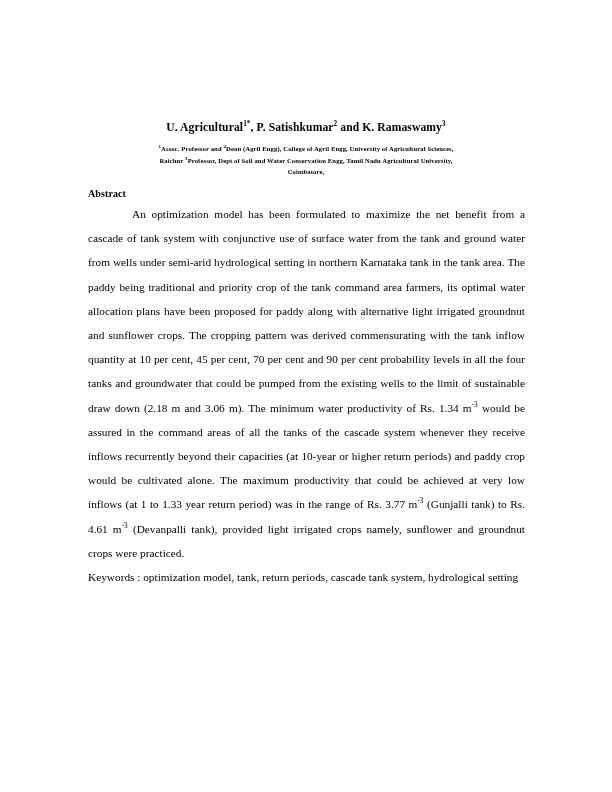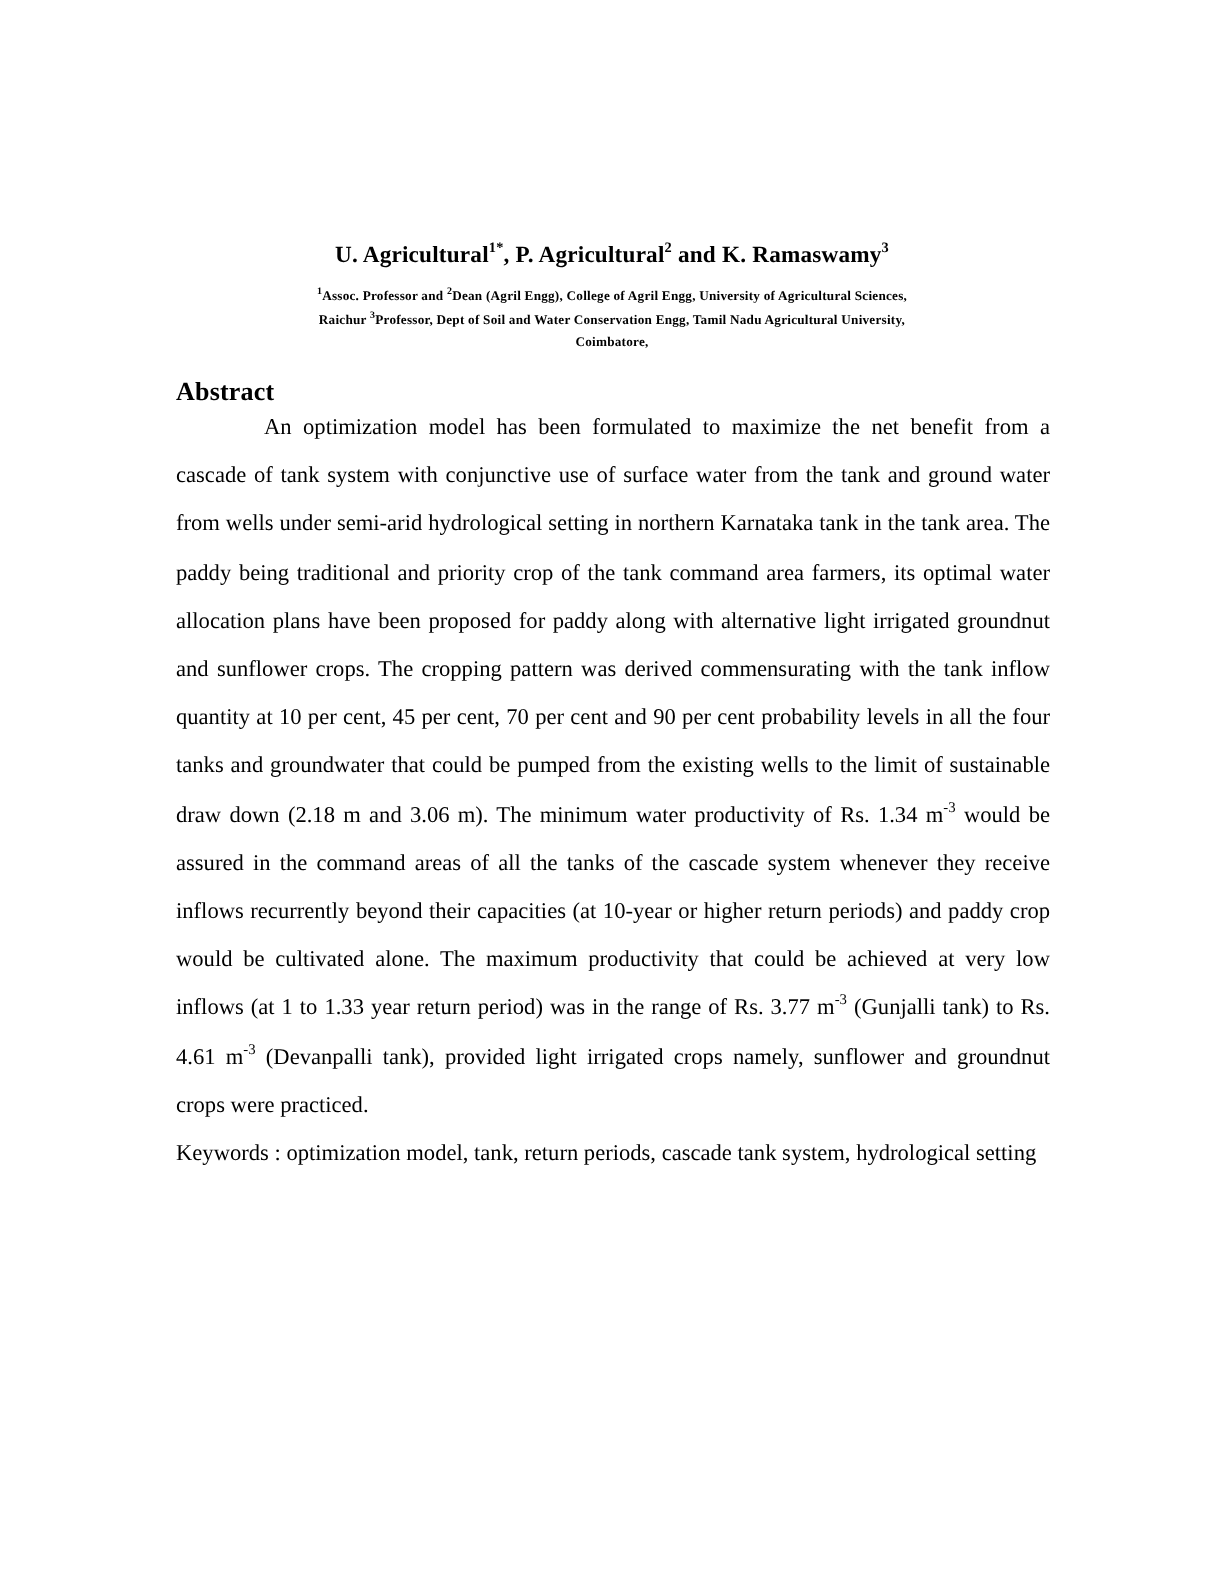--- a/index.html
+++ b/index.html
@@ -79,21 +79,21 @@
     line-height: 0;
   }
   .affil-line { display: block; white-space: nowrap; }
 
   
   .abstract-heading {
     position: absolute;
     left: 88px;
     top: 188px;
     font-weight: bold;
-    font-size: 13px;
+    font-size: 10px;
     letter-spacing: 0.1px;
   }
 
   
   .body-block {
     position: absolute;
     left: 88px;
     top: 202px;
     width: 437px;
   }
@@ -120,21 +120,21 @@
     margin-top: 0;
   }
 </style>
 </head>
 <body>
 
 <div class="page">
 
 
   <div class="authors">
-    <span>U. Agricultural</span><sup>1*</sup><span>, </span><span>P. Agricultural</span><sup>2</sup><span> and </span><span>K. Ramaswamy</span><sup>3</sup>
+    <span>U. Agricultural</span><sup>1*</sup><span>, </span><span>P. Satishkumar</span><sup>2</sup><span> and </span><span>K. Ramaswamy</span><sup>3</sup>
   </div>
 
   <div class="affiliations">
     <span class="affil-line"><sup>1</sup><span>Assoc. Professor and </span><sup>2</sup><span>Dean (Agril Engg), College of Agril Engg, University of Agricultural   Sciences,</span></span>
     <span class="affil-line"><span>Raichur </span><sup>3</sup><span>Professor, Dept of Soil and Water Conservation Engg, Tamil Nadu Agricultural  University,</span></span>
     <span class="affil-line">Coimbatore,</span>
   </div>
 
   <div class="abstract-heading">Abstract</div>
 

